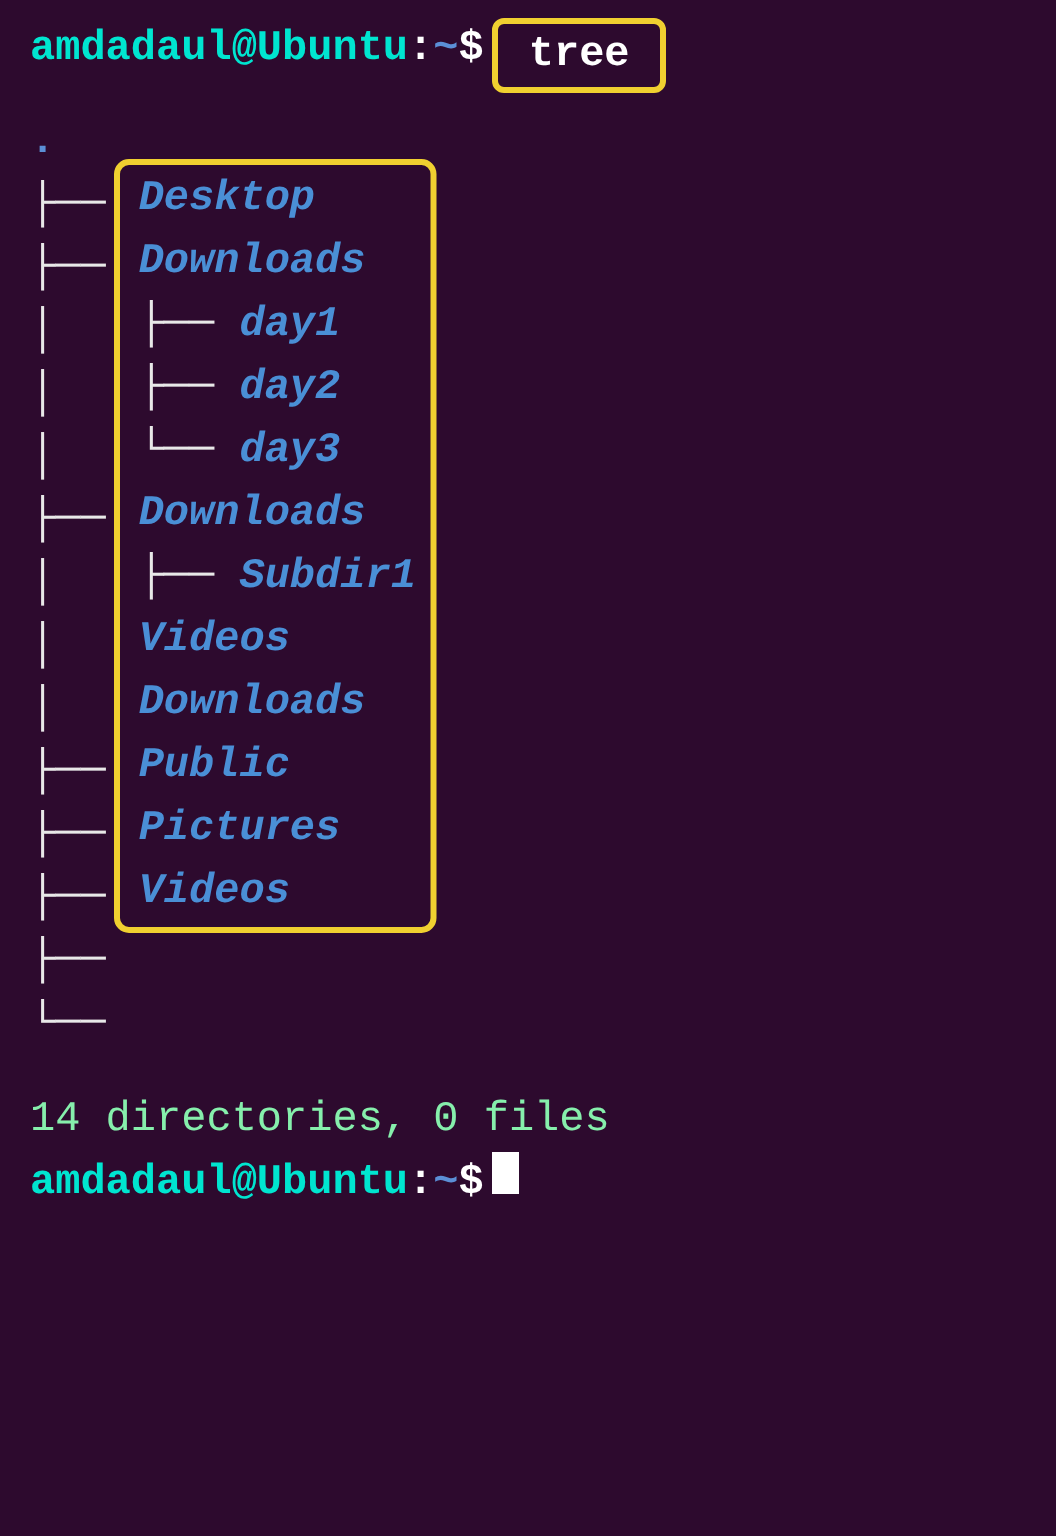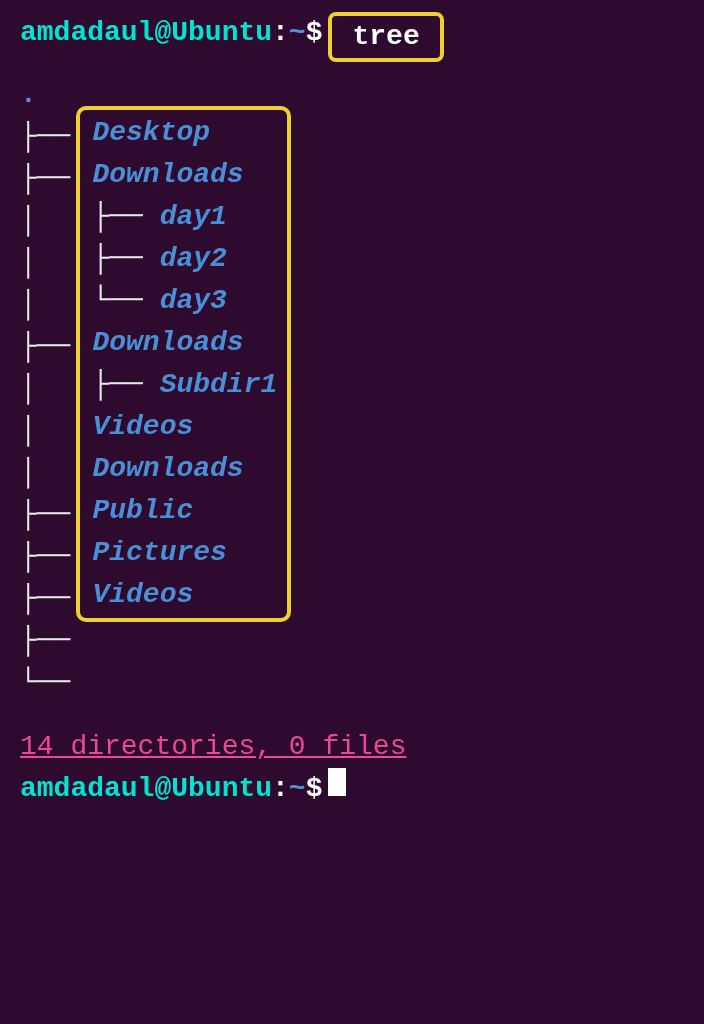--- a/index.html
+++ b/index.html
@@ -69,24 +69,23 @@
     .dir {
       color: #4a8fd6;
       line-height: 1.5;
       font-style: italic;
     }
     .subbranch {
       color: #e8e8e8;
       font-weight: normal;
     }
     .summary {
-      color: #ec4899;
+      color: #86efac;
       margin-top: 22px;
       font-weight: normal;
-      text-decoration: underline;
     }
     .cursor {
       display: inline-block;
       width: 18px;
       height: 28px;
       background: #ffffff;
       vertical-align: text-bottom;
       margin-left: 6px;
     }
   </style>

